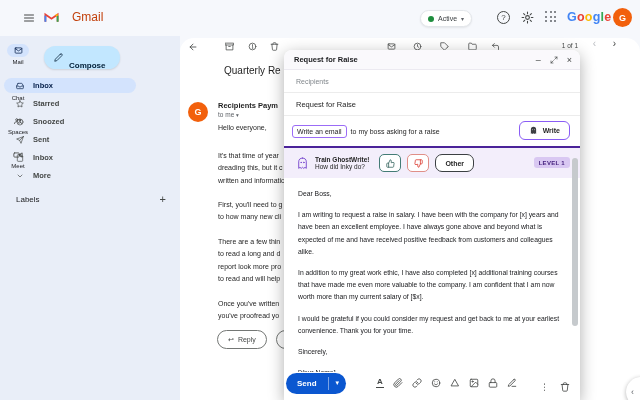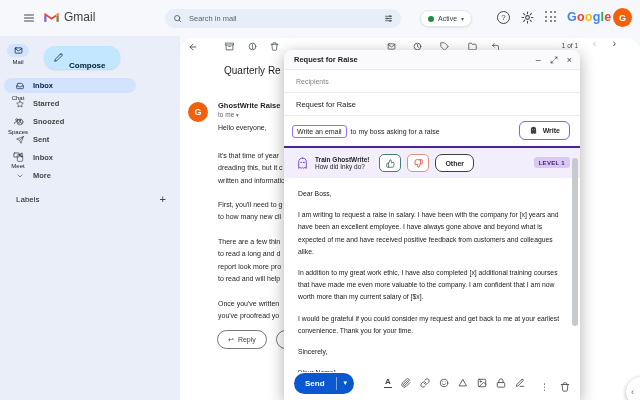--- a/index.html
+++ b/index.html
@@ -6,21 +6,21 @@
   html,body { width:640px; height:400px; overflow:hidden; }
   body { position:relative; background:#f6f8fc; font-family:"Liberation Sans", sans-serif; color:#202124; }
   .abs { position:absolute; }
   .ic { stroke:currentColor; fill:none; stroke-width:2; stroke-linecap:round; stroke-linejoin:round; display:block; }
   .fillic { fill:currentColor; stroke:none; display:block; }
 
   
   .header { position:absolute; left:0; top:0; width:640px; height:36px; background:#f6f8fc; z-index:3; }
   .hamburger { left:22px; top:12px; width:14px; height:12px; color:#444746; cursor:pointer; }
   .gmail-logo { left:44px; top:10px; display:flex; align-items:center; gap:5px; }
-  .gmail-word { font-size:12px; color:#404040; }
+  .gmail-word { font-size:12px; color:#c2410c;margin-left:8px; }
   .searchbar { left:165px; top:9px; width:236px; height:19px; background:#e8eef8; border-radius:10px; display:flex; align-items:center; padding:0 8px; gap:7px; }
   .searchbar input { flex:1; border:none; outline:none; background:transparent; font-size:7.5px; color:#3c4043; font-family:inherit; }
   .searchbar input::placeholder { color:#5f6368; }
   .active-chip { left:420px; top:10px; height:17px; background:#fff; border:0.5px solid #e3e6ea; border-radius:9px; display:flex; align-items:center; gap:4px; padding:0 7px; box-shadow:0 1px 2px rgba(0,0,0,.08); cursor:pointer; }
   .green-dot { width:6px; height:6px; border-radius:50%; background:#1e8e3e; }
   .active-label { font-size:7px; color:#3c4043; }
   .hicon { color:#444746; cursor:pointer; }
   .help-icon { left:497px; top:11px; width:13px; height:13px; border:1.1px solid #444746; border-radius:50%; font-size:8px; display:flex; align-items:center; justify-content:center; }
   .gear-icon { left:521px; top:11px; }
   .apps-icon { left:545px; top:11px; display:grid; grid-template-columns:repeat(3,3px); grid-template-rows:repeat(3,3px); gap:1.5px; }
@@ -77,21 +77,21 @@
   .train-title { font-size:6.5px; font-weight:bold; color:#1f1f1f; }
   .train-sub { font-size:6.5px; color:#1f1f1f; }
   .thumb-btn { width:22px; height:18px; border-radius:5px; background:#fff; display:flex; align-items:center; justify-content:center; cursor:pointer; }
   .thumb-up { border:1px solid #447c76; color:#2c5e57; }
   .thumb-down { border:1px solid #e08f88; color:#d93025; }
   .other-btn { height:18px; border:1.3px solid #3c4043; border-radius:7px; background:#fff; font-size:7px; font-weight:bold; color:#1f1f1f; display:flex; align-items:center; padding:0 9px; cursor:pointer; }
   .level-chip { position:absolute; right:10px; top:9px; background:#d9c8f2; color:#45217e; font-size:6px; font-weight:bold; border-radius:3px; padding:2.5px 5px; letter-spacing:.3px; }
   .c-body { padding:10px 18px 0 14px; height:194px; overflow:hidden; cursor:text; }
   .c-body p { font-size:6.8px; line-height:12.2px; color:#202124; margin-bottom:9px; }
   .c-scrollbar { position:absolute; right:2px; top:108px; width:6px; height:168px; background:#c6cacd; border-radius:3px; cursor:grab; }
-  .c-footer { position:absolute; left:0; bottom:0; width:100%; height:34px; display:flex; align-items:center; padding:0 10px; }
+  .c-footer { position:absolute; left:0; bottom:0; width:100%; height:34px; display:flex; align-items:center; padding:0 2px; }
   .send-btn { height:21px; background:#0b57d0; border-radius:11px; display:flex; align-items:center; cursor:pointer; }
   .send-label { color:#fff; font-size:8px; font-weight:bold; padding:0 11px; }
   .send-divider { width:1px; height:13px; background:rgba(255,255,255,.45); }
   .send-caret { color:#fff; font-size:7px; padding:0 7px; }
   .f-icons { display:flex; align-items:center; gap:9px; margin-left:30px; color:#444746; }
   .f-ic { cursor:pointer; display:flex; align-items:center; justify-content:center; }
   .fmt-a { font-size:8px; font-weight:bold; border-bottom:1.6px solid #444746; line-height:1.1; padding:0 1px; }
   .f-right { position:absolute; right:10px; bottom:8px; display:flex; align-items:center; gap:11px; color:#444746; }
   .more-vert { font-size:9px; cursor:pointer; line-height:1; }
 
@@ -106,33 +106,20 @@
     </svg>
   <div class="abs gmail-logo">
     <svg width="15" height="11" viewBox="0 0 24 18">
       <path d="M2 16V4l10 7L22 4v12" fill="none" stroke="#EA4335" stroke-width="3"></path>
       <path d="M2 16V6" stroke="#4285F4" stroke-width="3"></path>
       <path d="M22 16V6" stroke="#34A853" stroke-width="3"></path>
       <path d="M19 6l3-2" stroke="#FBBC04" stroke-width="3"></path>
     </svg>
     <span class="gmail-word">Gmail</span>
   </div>
-  <div class="abs searchbar">
-    <svg class="ic" viewBox="0 0 24 24" width="9" height="9" style="color:#444746">
-        <circle cx="11" cy="11" r="7"></circle>
-        <path d="M21 21l-4.5-4.5"></path>
-      </svg>
-    <input type="text" placeholder="Search in mail" style="">
-    <svg class="ic" viewBox="0 0 24 24" width="9" height="9" style="color:#444746">
-        <path d="M4 6h10M18 6h2M4 12h2M10 12h10M4 18h10M18 18h2"></path>
-        <circle cx="16" cy="6" r="2"></circle>
-        <circle cx="8" cy="12" r="2"></circle>
-        <circle cx="16" cy="18" r="2"></circle>
-      </svg>
-  </div>
   <div class="abs active-chip">
     <span class="green-dot"></span>
     <span class="active-label">Active</span>
     <span style="font-size:6px;color:#5f6368">▾</span>
   </div>
   <div class="abs hicon help-icon">?</div>
   <svg class="abs hicon ic gear-icon" viewBox="0 0 24 24" width="13" height="13">
       <circle cx="12" cy="12" r="3.5"></circle>
       <path d="M12 2v3M12 19v3M2 12h3M19 12h3M4.9 4.9l2.1 2.1M17 17l2.1 2.1M19.1 4.9L17 7M7 17l-2.1 2.1"></path>
     </svg>
@@ -285,21 +272,21 @@
       <path d="M9 14L4 9l5-5"></path>
       <path d="M20 20v-7a4 4 0 00-4-4H4"></path>
     </svg>
 
   <span class="pagination">1 of 1</span>
   <span class="pg-chev" style="right:44px;color:#b9bcc0">‹</span>
   <span class="pg-chev" style="right:24px">›</span>
 
   <div class="thread-title">Quarterly Re</div>
   <div class="msg-avatar">G</div>
-  <div class="sender-name">GhostWrite Raise</div>
+  <div class="sender-name">Recipients Paym</div>
   <div class="to-line">
     <span>to me</span>
     <span style="font-size:5.5px">▾</span>
   </div>
   <div class="greeting">Hello everyone,</div>
   <div class="bg-lines">
 
   <div class="bg-line">It's that time of year</div>
       <div class="bg-line">dreading this, but it c</div>
       <div class="bg-line">written and informatio</div>

